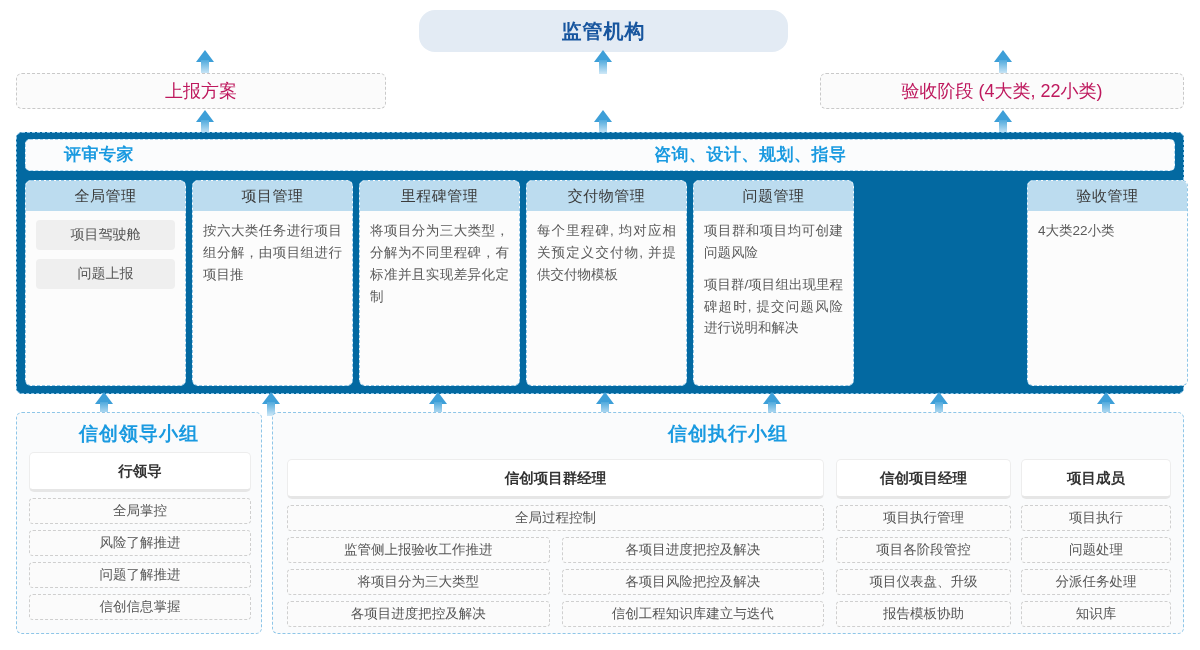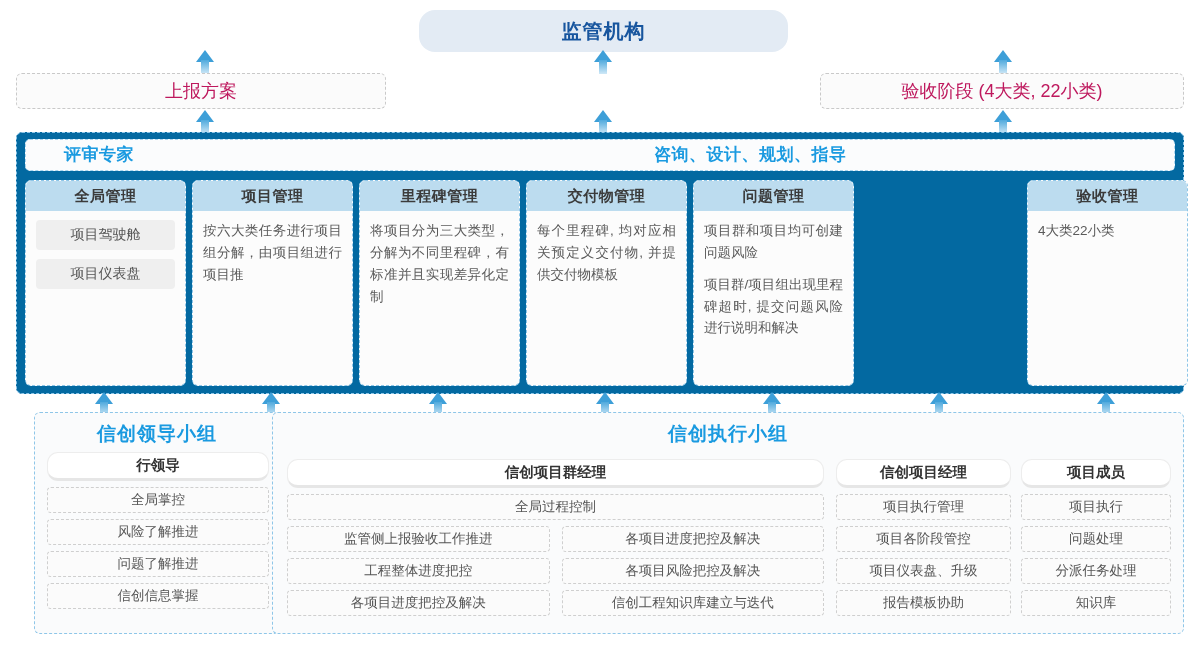--- a/index.html
+++ b/index.html
@@ -66,51 +66,51 @@
   #band-title-1{left:628px;}
 
   .mgmt-col{
     position:absolute;top:47px;height:206px;
     border:1px dashed #8ec6e8;border-radius:6px;background:#fcfcfc;
     box-sizing:border-box;overflow:hidden;
   }
   .mgmt-head{
     height:30px;background:#bcdcef;
     display:flex;align-items:center;justify-content:center;
-    font-size:15px;font-weight:bold;color:#3b3b3b;letter-spacing:.5px;
+    font-size:15px;font-weight:normal;color:#3b3b3b;letter-spacing:.5px;
   }
   .mgmt-body{padding:9px 10px 0 10px;}
   .mgmt-desc{
     font-size:13.5px;line-height:1.62;color:#5a5a5a;
     text-align:justify;text-align-last:left;margin:0 0 10px 0;
   }
   .mgmt-desc:last-child{margin-bottom:0;}
   .pill{
     background:#efefef;border-radius:4px;height:30px;margin-bottom:9px;
     display:flex;align-items:center;justify-content:center;
     font-size:14px;color:#555;
   }
 
   
   #team-lead{
-    position:absolute;left:34px;top:412px;width:246px;height:222px;
+    position:absolute;left:16px;top:412px;width:246px;height:222px;
     border:1px dashed #8ec6e8;border-radius:6px;background:#fafbfc;
     box-sizing:border-box;
   }
   #team-exec{
     position:absolute;left:272px;top:412px;width:912px;height:222px;
     border:1px dashed #8ec6e8;border-radius:6px;background:#fafbfc;
     box-sizing:border-box;
   }
   .team-title{
     position:absolute;top:8px;width:100%;text-align:center;
     font-size:19px;font-weight:bold;color:#1a9ae0;letter-spacing:1px;
   }
   .role-head{
-    background:#ffffff;border-radius:11px;height:29px;
+    background:#ffffff;border-radius:5px;height:40px;
     border:1px solid #ededed;border-bottom:3px solid #e6e6e6;
     display:flex;align-items:center;justify-content:center;
     font-size:14.5px;font-weight:bold;color:#333;
     box-sizing:border-box;
   }
   .task{
     border:1px dashed #cfcfcf;border-radius:4px;background:#fbfbfb;
     height:26px;margin-top:6px;
     display:flex;align-items:center;justify-content:center;
     font-size:13.5px;color:#555;box-sizing:border-box;
@@ -162,21 +162,21 @@
   <div id="mgmt-band">
     <div id="band-titles">
       <span class="band-title" id="band-title-0">评审专家</span>
       <span class="band-title" id="band-title-1">咨询、设计、规划、指导</span>
     </div>
 
   <div class="mgmt-col" style="left: 8px; width: 161px;">
         <div class="mgmt-head">全局管理</div>
         <div class="mgmt-body">
           <div class="pill">项目驾驶舱</div>
-          <div class="pill">项目仪表盘</div>
+          <div class="pill">问题上报</div>
         </div>
       </div>
       <div class="mgmt-col" style="left: 175px; width: 161px;">
         <div class="mgmt-head">项目管理</div>
         <div class="mgmt-body">
           <p class="mgmt-desc">按六大类任务进行项目组分解，由项目组进行项目推</p>
         </div>
       </div>
       <div class="mgmt-col" style="left: 342px; width: 161px;">
         <div class="mgmt-head">里程碑管理</div>
@@ -249,21 +249,21 @@
 
   <div id="team-exec">
     <div class="team-title">信创执行小组</div>
 
     <div id="exec-pgm">
       <div class="role-head">信创项目群经理</div>
       <div class="task" style="justify-content:center;">全局过程控制</div>
       <div id="exec-pgm-cols">
         <div id="pgm-left">
             <div class="task">监管侧上报验收工作推进</div>
-            <div class="task">工程整体进度把控</div>
+            <div class="task">将项目分为三大类型</div>
             <div class="task">各项目进度把控及解决</div>
           </div>
         <div id="pgm-right">
             <div class="task">各项目进度把控及解决</div>
             <div class="task">各项目风险把控及解决</div>
             <div class="task">信创工程知识库建立与迭代</div>
           </div>
       </div>
     </div>
 

